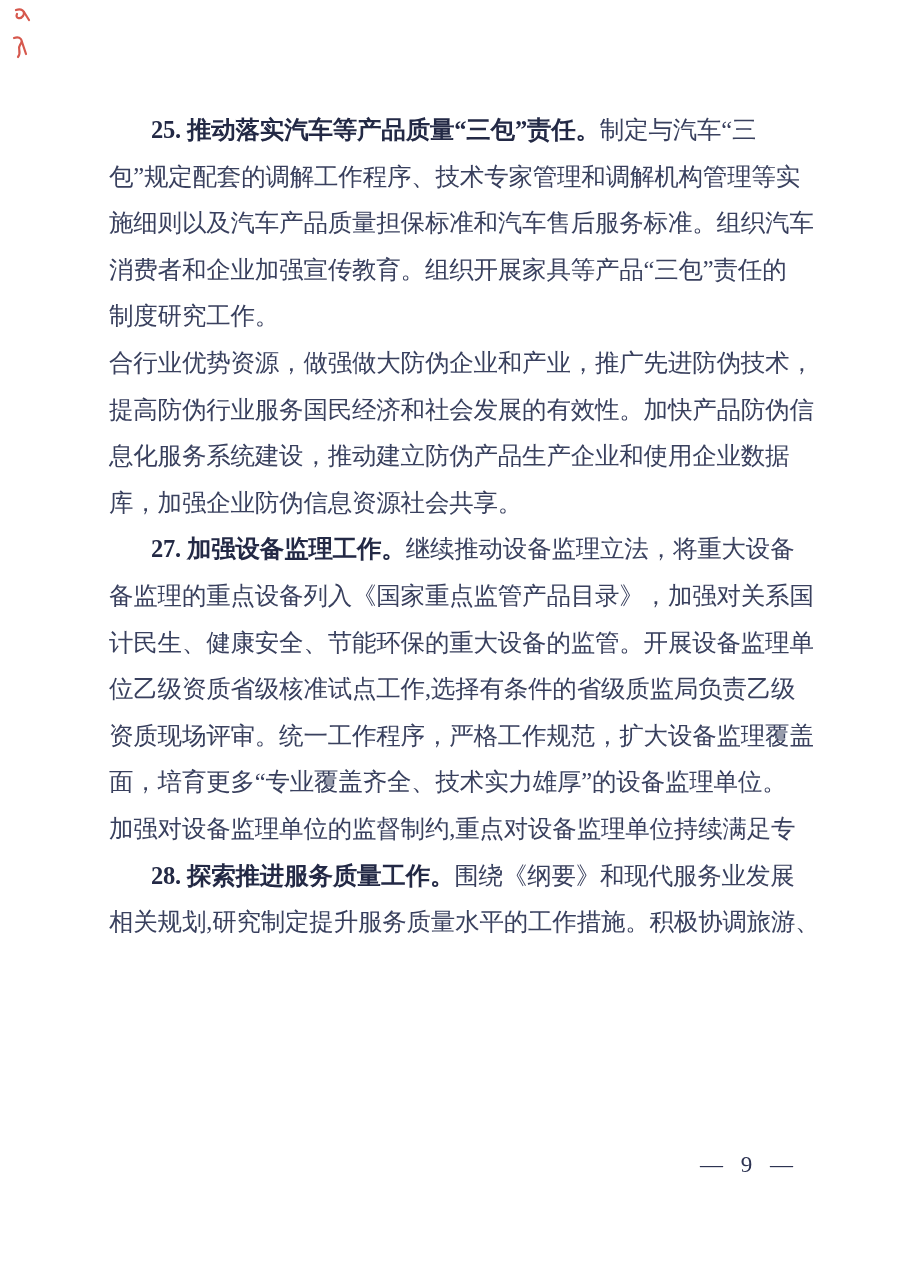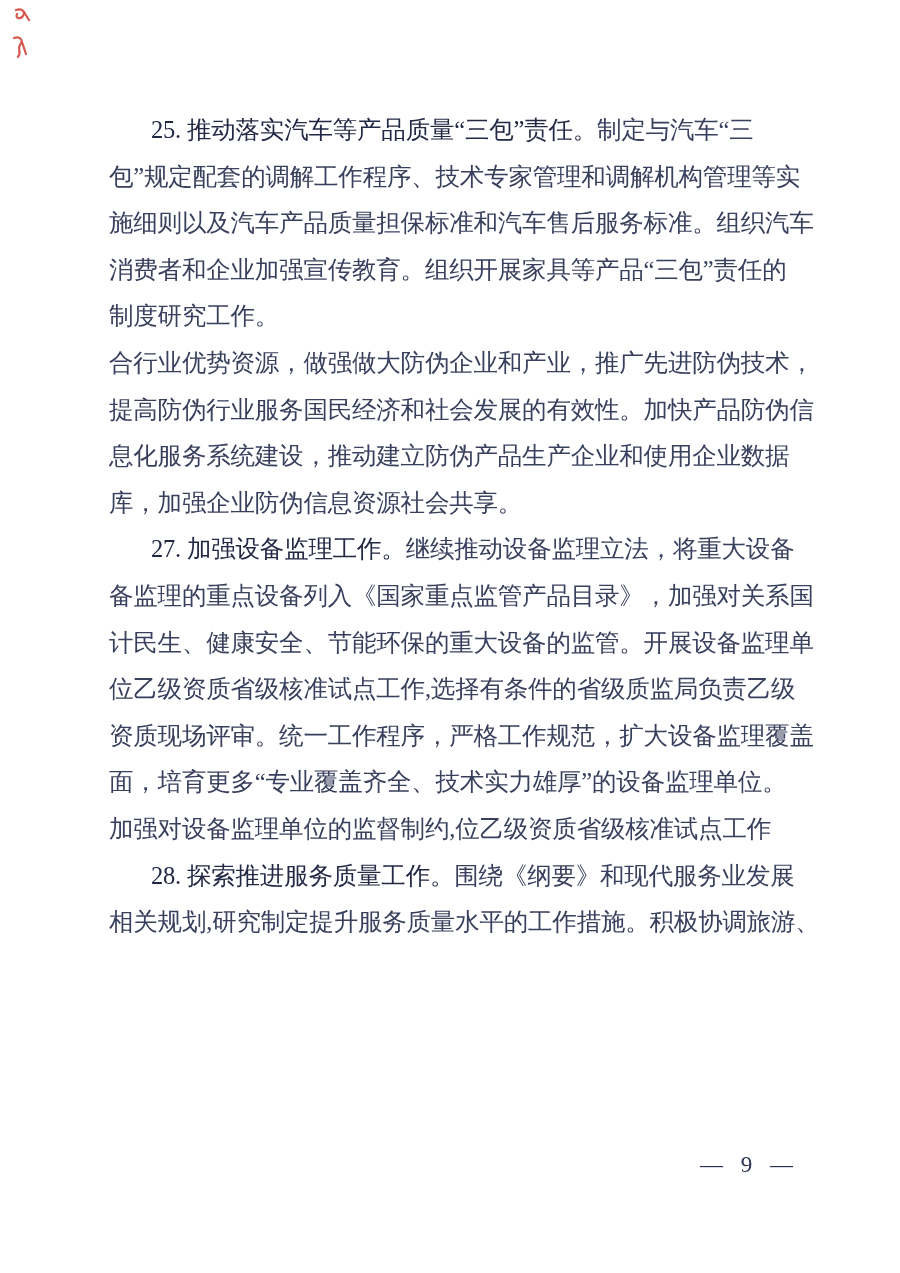--- a/index.html
+++ b/index.html
@@ -34,21 +34,21 @@
     font-size: 24.5px;
     letter-spacing: -0.2px;
   }
   .line {
     height: 46.6px;
     line-height: 46.6px;
     white-space: nowrap;
   }
   .line.indent { text-indent: 42px; }
   .lead-bold {
-    font-weight: normal;
+    font-weight: bold;
     color: var(--ink-bold);
     text-align: center;
   }
   .page-number {
     position: absolute;
     left: 700px;
     top: 1152px;
     width: 100px;
     color: #2d3352;
     font-size: 23px;
@@ -88,21 +88,21 @@
         <div class="line"><span>息化服务系统建设，推动建立防伪产品生产企业和使用企业数据</span></div>
         <div class="line"><span>库，加强企业防伪信息资源社会共享。</span></div>
       </div>
       <div>
         <div class="line indent"><span class="lead-bold">27. 加强设备监理工作。</span><span>继续推动设备监理立法，将重大设备</span></div>
         <div class="line"><span>备监理的重点设备列入《国家重点监管产品目录》，加强对关系国</span></div>
         <div class="line"><span>计民生、健康安全、节能环保的重大设备的监管。开展设备监理单</span></div>
         <div class="line"><span>位乙级资质省级核准试点工作,选择有条件的省级质监局负责乙级</span></div>
         <div class="line"><span>资质现场评审。统一工作程序，严格工作规范，扩大设备监理覆盖</span></div>
         <div class="line"><span>面，培育更多“专业覆盖齐全、技术实力雄厚”的设备监理单位。</span></div>
-        <div class="line"><span>加强对设备监理单位的监督制约,位乙级资质省级核准试点工作</span></div>
+        <div class="line"><span>加强对设备监理单位的监督制约,重点对设备监理单位持续满足专</span></div>
       </div>
       <div>
         <div class="line indent"><span class="lead-bold">28. 探索推进服务质量工作。</span><span>围绕《纲要》和现代服务业发展</span></div>
         <div class="line"><span>相关规划,研究制定提升服务质量水平的工作措施。积极协调旅游、</span></div>
       </div>
     </div>
 
   <div class="page-number">— 9 —</div>
 
 </div>

